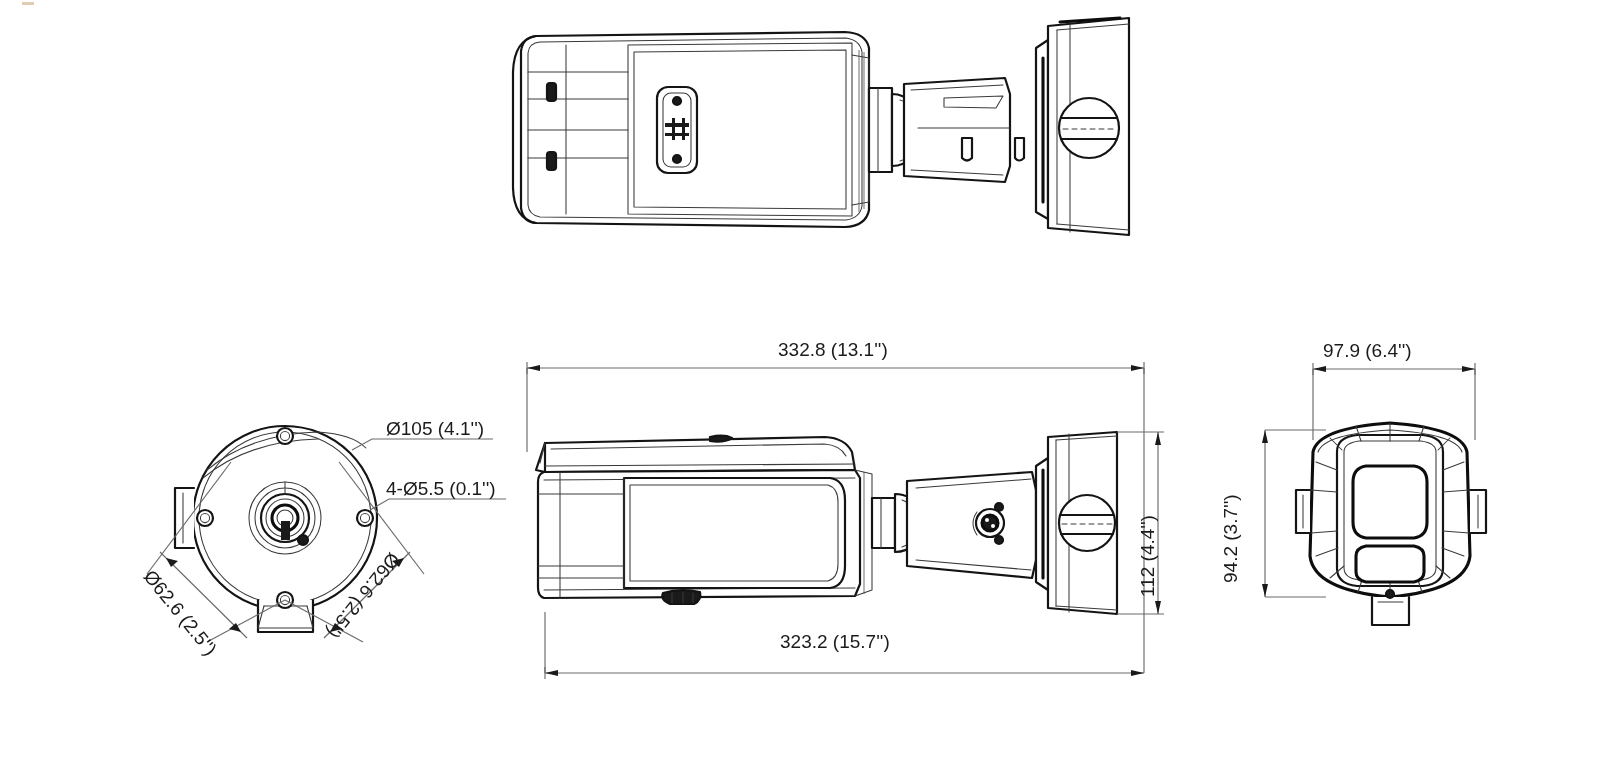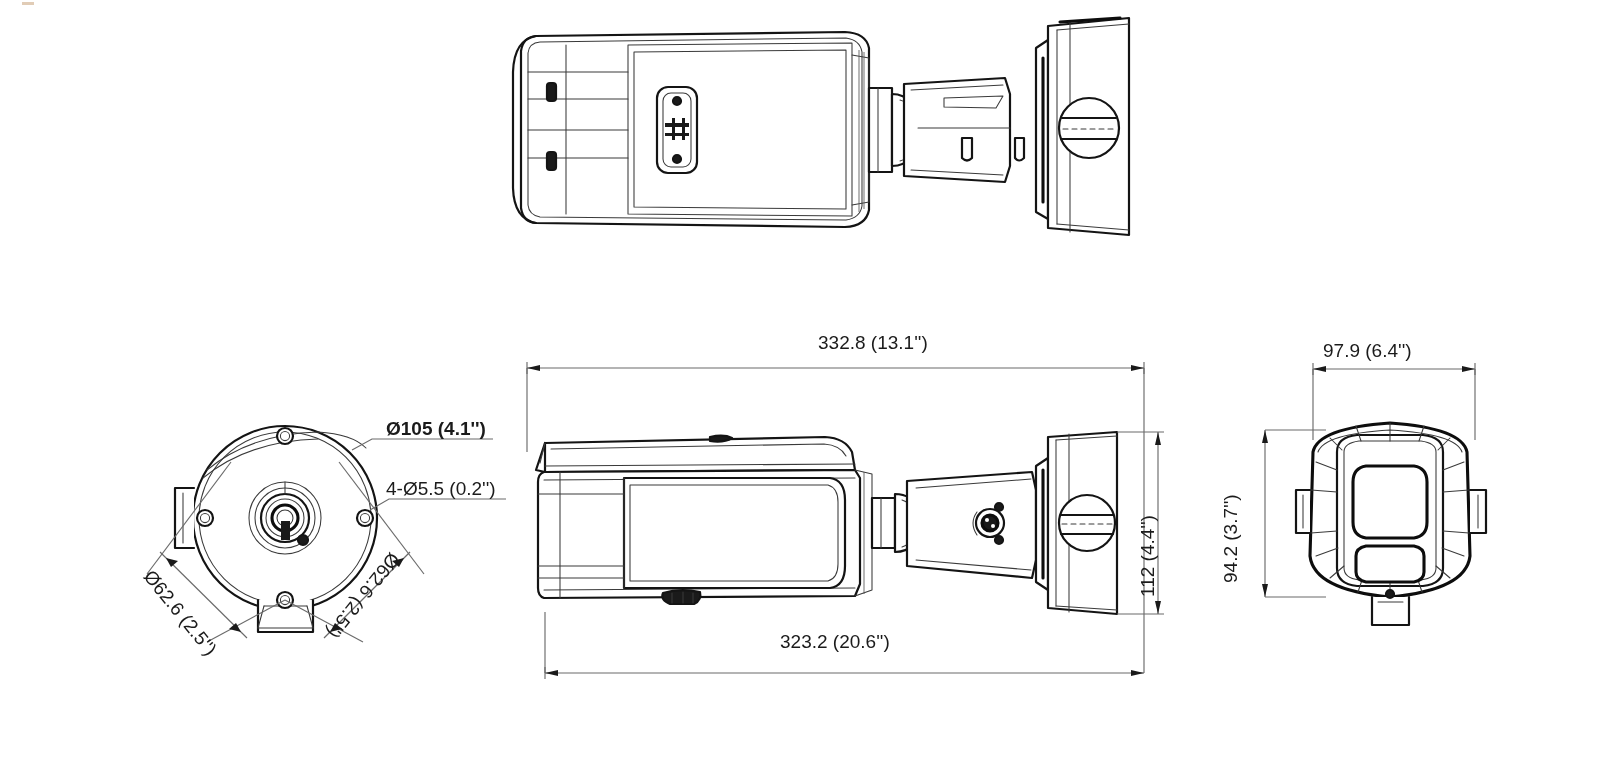--- a/index.html
+++ b/index.html
@@ -341,31 +341,31 @@
 
       <path class="dim" d="M339 462 L424 574"></path>
       <path class="dim" d="M285 600 L363 642"></path>
       <path class="dim" d="M410 552 L324 638"></path>
       <path class="filld" d="M404 558 L392 561 L399 567 Z"></path>
       <path class="filld" d="M330 632 L342 629 L335 623 Z"></path>
     </g>
 
   </svg>
 
-  <div class="lbl-wrap" style="left:778px; top:332px;margin-left:40px;">332.8  (13.1'')</div>
-
-  <div class="lbl-wrap" style="left:780px; top:631px;">323.2  (20.6'')</div>
+  <div class="lbl-wrap" style="left:778px; top:339px;">332.8  (13.1'')</div>
+
+  <div class="lbl-wrap" style="left:780px; top:631px;">323.2  (15.7'')</div>
 
   <div class="lbl-wrap rot-cw90" style="left:1137px; top:597px;">112 (4.4'')</div>
 
   <div class="lbl-wrap" style="left:1323px; top:340px;">97.9 (6.4'')</div>
 
   <div class="lbl-wrap rot-cw90" style="left:1220px; top:583px;">94.2 (3.7'')</div>
 
-  <div class="lbl-wrap" style="left:386px; top:418px;font-weight:bold;">Ø105 (4.1'')</div>
-
-  <div class="lbl-wrap" style="left:386px; top:478px;">4-Ø5.5 (0.2'')</div>
+  <div class="lbl-wrap" style="left:386px; top:418px;">Ø105 (4.1'')</div>
+
+  <div class="lbl-wrap" style="left:386px; top:478px;">4-Ø5.5 (0.1'')</div>
 
   <div class="lbl-wrap" style="left:156px; top:566px; transform: rotate(51deg); transform-origin: left top;">Ø62.6 (2.5'')</div>
 
   <div class="lbl-wrap" style="left:404px; top:562px; transform: rotate(129deg); transform-origin: left top;">Ø62.6 (2.5'')</div>
 
 </div>
 
 </body></html>

